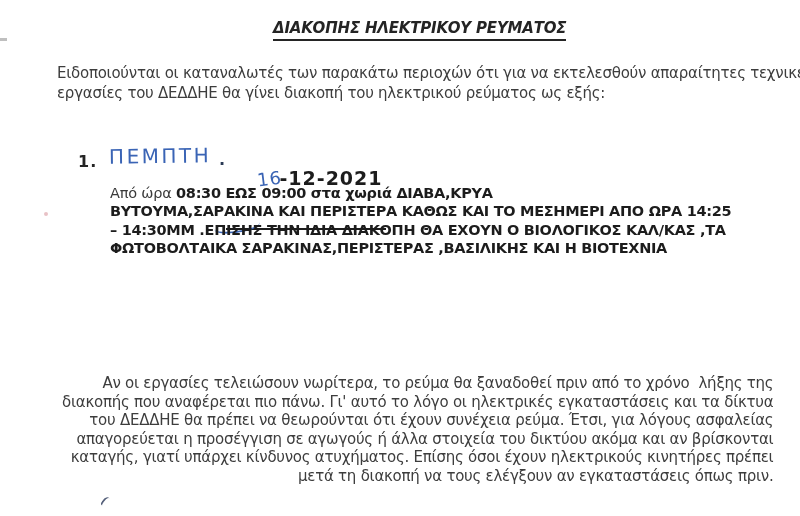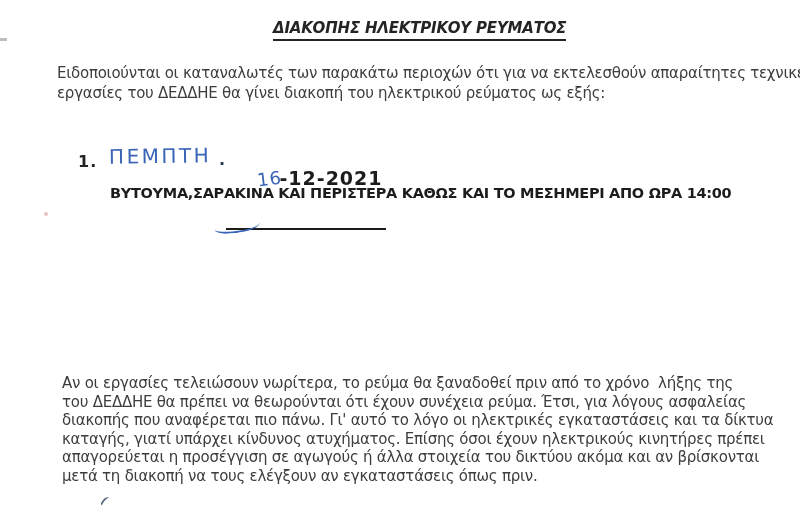--- a/index.html
+++ b/index.html
@@ -131,20 +131,21 @@
 
   
   .closing {
     position: absolute;
     left: 62px;
     top: 374px;
     font-size: 15px;
     letter-spacing: -0.25px;
     line-height: 18.6px;
     color: #3d3d3d;
+    text-align: right;
   }
 
   
   .pen-mark {
     position: absolute;
     left: 102px;
     top: 497px;
     width: 7px;
     height: 11px;
     border-left: 2px solid #55607a;
@@ -187,29 +188,32 @@
     <span class="item-num">1.</span>
     <span class="hand-day">ΠΕΜΠΤΗ</span>
     <span class="date-dot">.</span>
     <span class="date-underline-group">
       <span class="hand-16">16</span><span class="printed-date">-12-2021</span>
       <span class="pen-swoosh"></span>
     </span>
   </div>
 
   <div class="details">
-    <div class="line">ΒΥΤΟΥΜΑ,ΣΑΡΑΚΙΝΑ ΚΑΙ ΠΕΡΙΣΤΕΡΑ ΚΑΘΩΣ ΚΑΙ ΤΟ ΜΕΣΗΜΕΡΙ ΑΠΟ ΩΡΑ 14:00</div>
+    <div class="line"><span class="reg">Από ώρα </span><span>08:30 ΕΩΣ 09:00 στα χωριά ΔΙΑΒΑ,ΚΡΥΑ</span></div>
+    <div class="line">ΒΥΤΟΥΜΑ,ΣΑΡΑΚΙΝΑ ΚΑΙ ΠΕΡΙΣΤΕΡΑ ΚΑΘΩΣ ΚΑΙ ΤΟ ΜΕΣΗΜΕΡΙ ΑΠΟ ΩΡΑ 14:25</div>
+    <div class="line">– 14:30ΜΜ .ΕΠΙΣΗΣ ΤΗΝ ΙΔΙΑ ΔΙΑΚΟΠΗ ΘΑ ΕΧΟΥΝ Ο ΒΙΟΛΟΓΙΚΟΣ ΚΑΛ/ΚΑΣ ,ΤΑ</div>
+    <div class="line">ΦΩΤΟΒΟΛΤΑΙΚΑ ΣΑΡΑΚΙΝΑΣ,ΠΕΡΙΣΤΕΡΑΣ ,ΒΑΣΙΛΙΚΗΣ ΚΑΙ Η ΒΙΟΤΕΧΝΙΑ</div>
   </div>
 
   <div class="closing">
     <div class="line">Αν οι εργασίες τελειώσουν νωρίτερα, το ρεύμα θα ξαναδοθεί πριν από το χρόνο  λήξης της</div>
+    <div class="line">διακοπής που αναφέρεται πιο πάνω. Γι' αυτό το λόγο οι ηλεκτρικές εγκαταστάσεις και τα δίκτυα</div>
     <div class="line">του ΔΕΔΔΗΕ θα πρέπει να θεωρούνται ότι έχουν συνέχεια ρεύμα. Έτσι, για λόγους ασφαλείας</div>
-    <div class="line">διακοπής που αναφέρεται πιο πάνω. Γι' αυτό το λόγο οι ηλεκτρικές εγκαταστάσεις και τα δίκτυα</div>
+    <div class="line">απαγορεύεται η προσέγγιση σε αγωγούς ή άλλα στοιχεία του δικτύου ακόμα και αν βρίσκονται</div>
     <div class="line">καταγής, γιατί υπάρχει κίνδυνος ατυχήματος. Επίσης όσοι έχουν ηλεκτρικούς κινητήρες πρέπει</div>
-    <div class="line">απαγορεύεται η προσέγγιση σε αγωγούς ή άλλα στοιχεία του δικτύου ακόμα και αν βρίσκονται</div>
     <div class="line">μετά τη διακοπή να τους ελέγξουν αν εγκαταστάσεις όπως πριν.</div>
   </div>
 
   <span class="pen-mark"></span>
   <span class="edge-speck"></span>
   <span class="pink-speck"></span>
 
 </div>
 
 </body></html>

